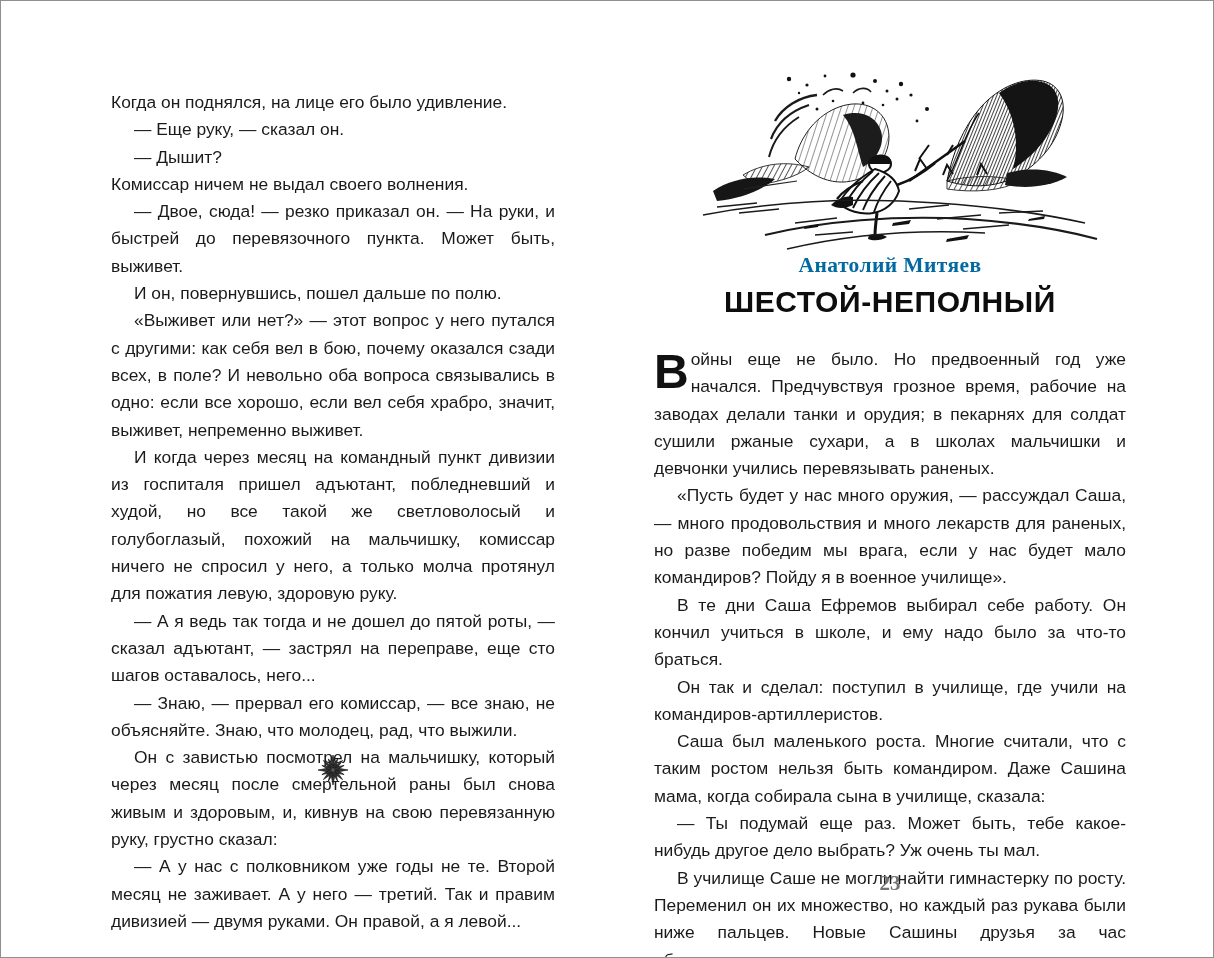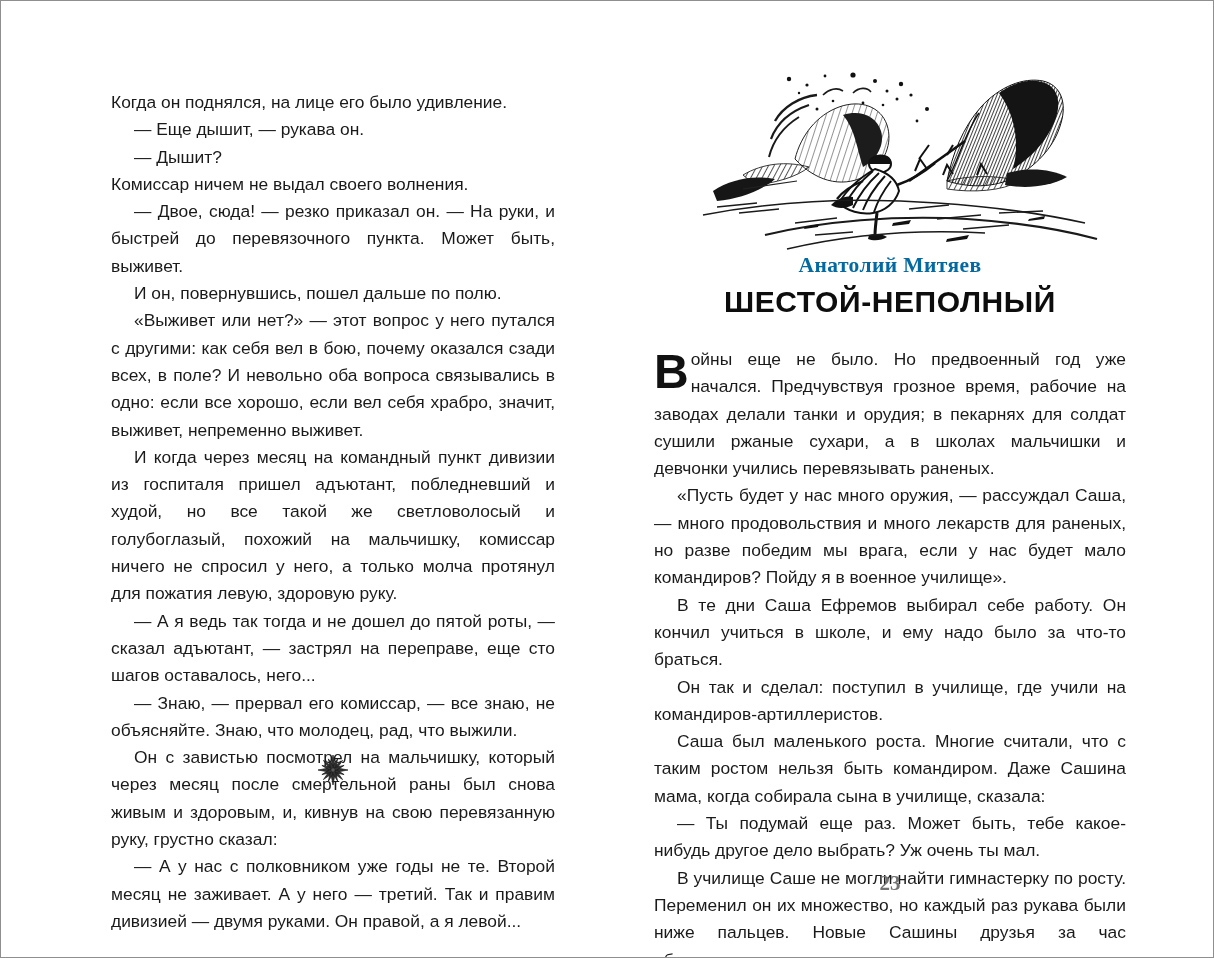--- a/index.html
+++ b/index.html
@@ -137,21 +137,21 @@
 </style>
 </head>
 <body>
 
 <div class="page">
 
   <div class="col col-left">
     <div class="left-block">
       <div class="body-text">
         <p class="noindent">Когда он поднялся, на лице его было удивление.</p>
-        <p>— Еще дышит, — рукава он.</p>
+        <p>— Еще руку, — сказал он.</p>
         <p>— Дышит?</p>
         <p class="noindent">Комиссар ничем не выдал своего волнения.</p>
         <p>— Двое, сюда! — резко приказал он. — На руки, и быстрей до перевязочного пункта. Может быть, выживет.</p>
         <p>И он, повернувшись, пошел дальше по полю.</p>
         <p>«Выживет или нет?» — этот вопрос у него путался с другими: как себя вел в бою, почему оказался сзади всех, в поле? И невольно оба вопроса связывались в одно: если все хорошо, если вел себя храбро, значит, выживет, непременно выживет.</p>
         <p>И когда через месяц на командный пункт дивизии из госпиталя пришел адъютант, побледневший и худой, но все такой же светловолосый и голубоглазый, похожий на мальчишку, комиссар ничего не спросил у него, а только молча протянул для пожатия левую, здоровую руку.</p>
         <p>— А я ведь так тогда и не дошел до пятой роты, — сказал адъютант, — застрял на переправе, еще сто шагов оставалось, него...</p>
         <p>— Знаю, — прервал его комиссар, — все знаю, не объясняйте. Знаю, что молодец, рад, что выжили.</p>
         <p>Он с завистью посмотрел на мальчишку, который через месяц после смертельной раны был снова живым и здоровым, и, кивнув на свою перевязанную руку, грустно сказал:</p>
         <p>— А у нас с полковником уже годы не те. Второй месяц не заживает. А у него — третий. Так и правим дивизией — двумя руками. Он правой, а я левой...</p>

